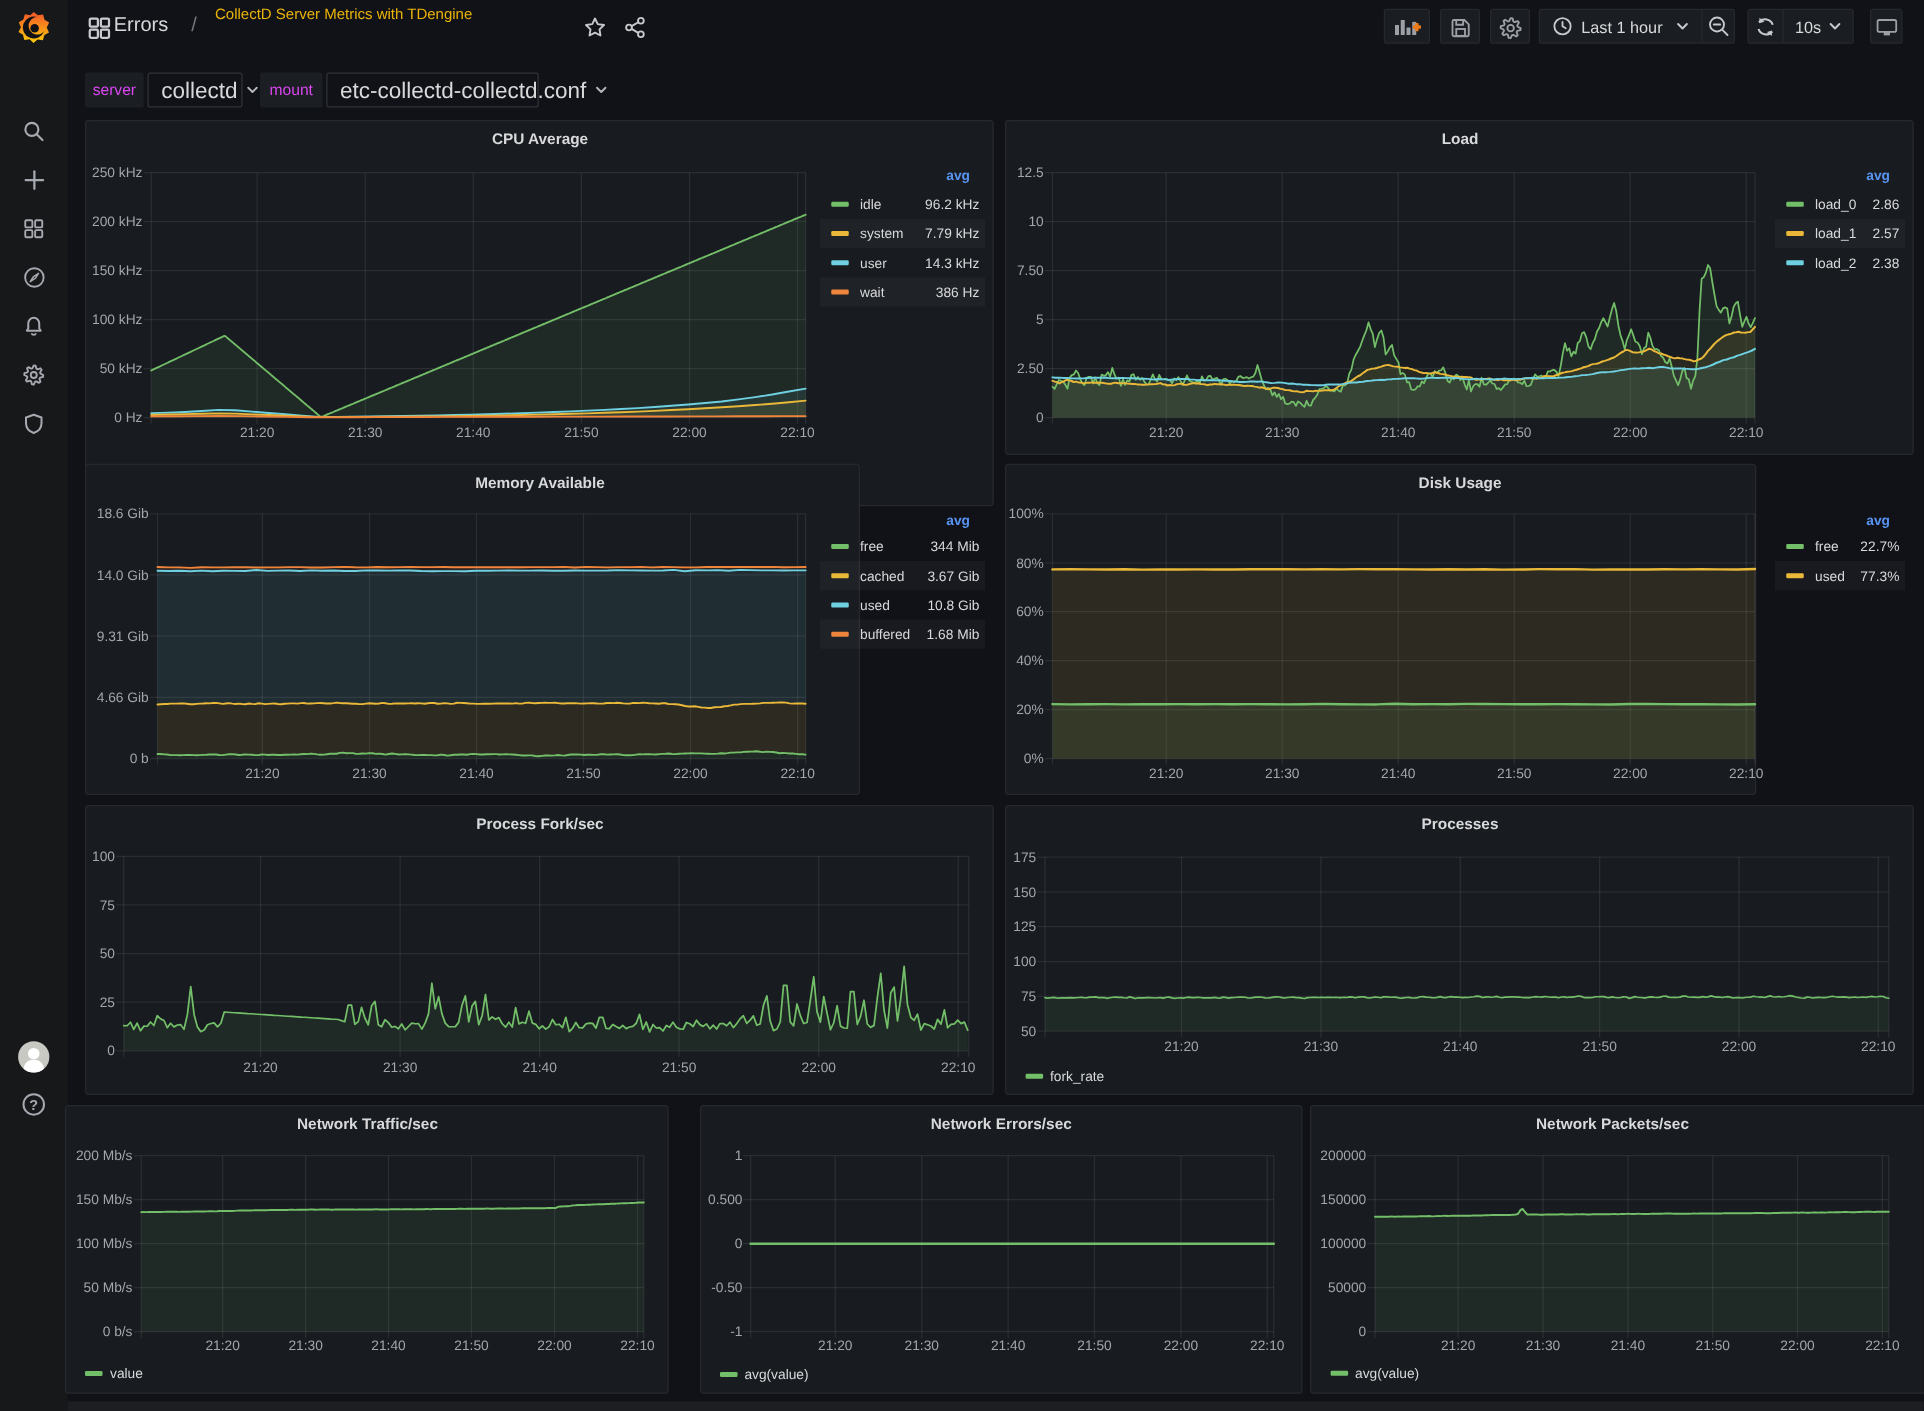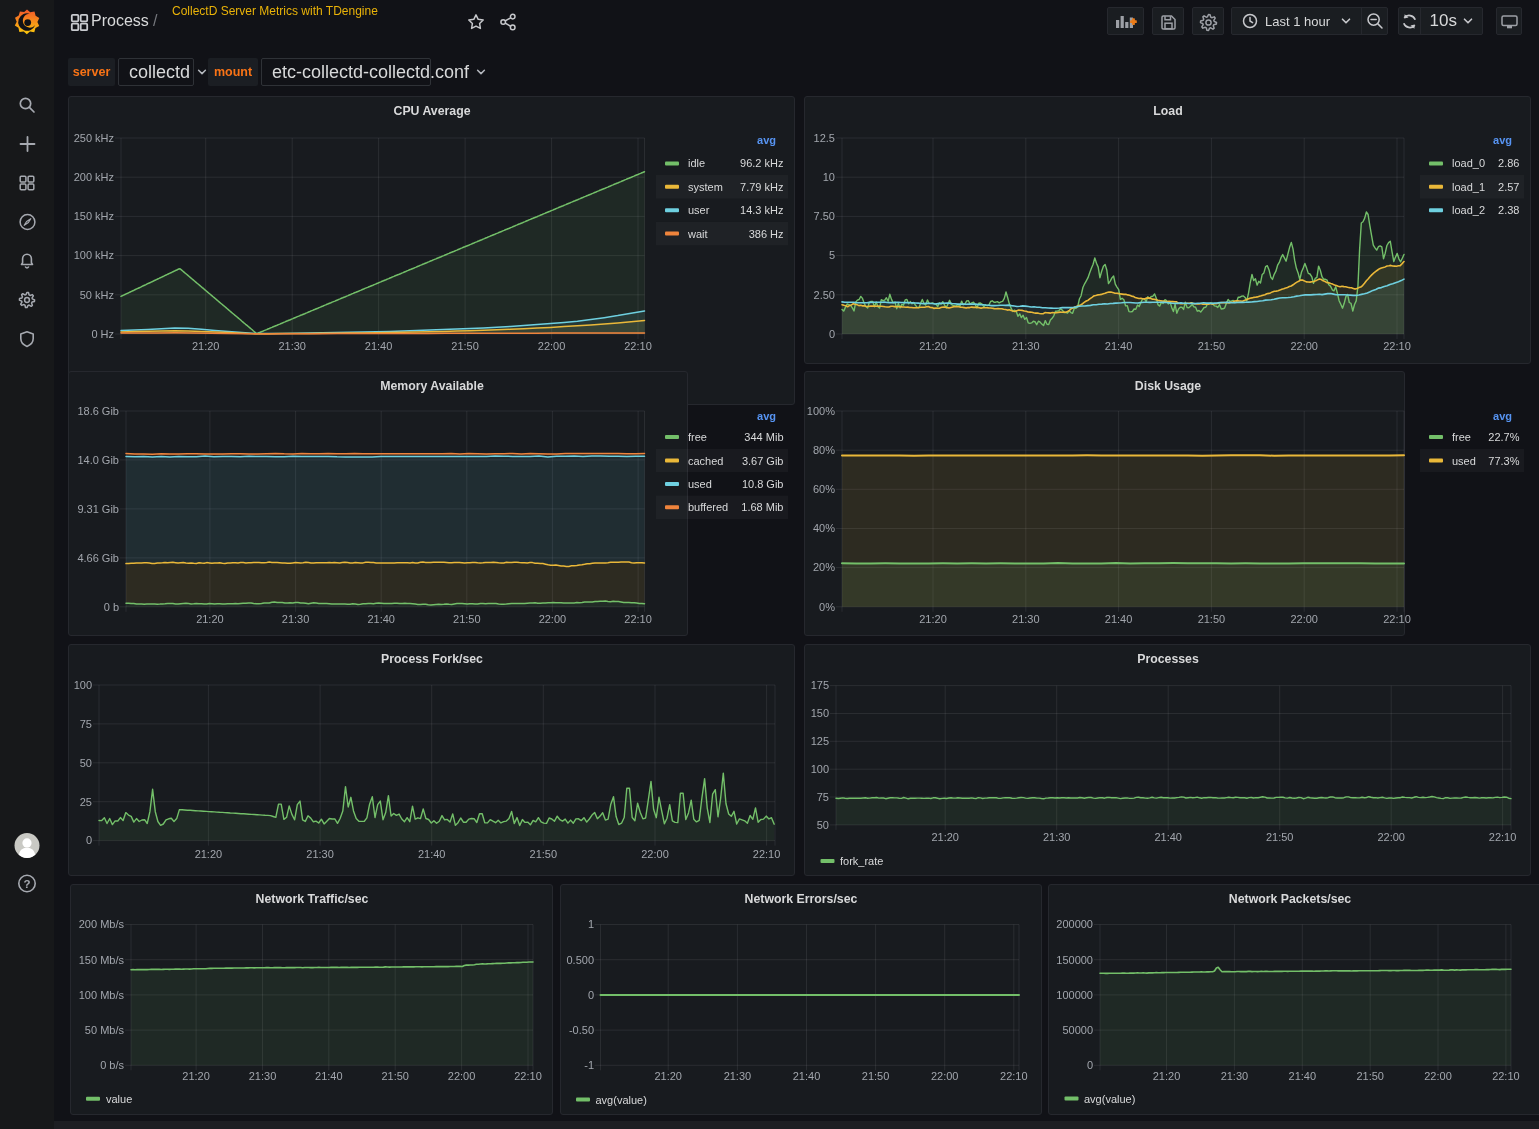--- a/index.html
+++ b/index.html
@@ -1,19 +1,19 @@
 <!DOCTYPE html>
 <html><head><meta charset="utf-8"><style>
 * { margin:0; padding:0; box-sizing:border-box; }
 body { width:1539px; height:1129px; background:#111217; font-family:"Liberation Sans",sans-serif; overflow:hidden; position:relative; }
 .sidebar { position:absolute; left:0; top:0; width:54px; height:1129px; background:#17181a; }
 .panel { position:absolute; background:#181b1f; border:1px solid #26282e; border-radius:3px; }
 .panel svg { position:absolute; left:-1px; top:-1px; }
 .tbtn { position:absolute; top:7px; height:28px; background:#1a1d21; border:1px solid #26282e; border-radius:2px; }
-.vlabel { position:absolute; top:58px; height:28px; background:#1b1e23; border-radius:2px; color:#f97316; font-size:12.5px; font-weight:700; display:flex; align-items:center; justify-content:center; }
+.vlabel { position:absolute; top:58px; height:28px; background:#1b1e23; border-radius:2px; color:#d946ef; font-size:12.5px; font-weight:400; display:flex; align-items:center; justify-content:center; }
 .vval { position:absolute; top:58px; height:28px; background:#111217; border:1px solid #2f3237; border-radius:2px; color:#d8d9da; font-size:18px; display:flex; align-items:center; padding:0 10px; white-space:nowrap; }
 .bstrip { position:absolute; left:54px; top:1121px; width:1485px; height:8px; background:#1d1e22; }
 </style></head>
 <body>
 <div class="sidebar"><svg width="54" height="1129">
       <g transform="translate(27,105)">
         <circle cx="-1.5" cy="-1.5" r="5.2" fill="none" stroke="#a6a9b0" stroke-width="1.7"></circle>
         <line x1="2.4" y1="2.4" x2="7" y2="7" stroke="#a6a9b0" stroke-width="1.7" stroke-linecap="round"></line>
       </g>
       <g stroke="#a6a9b0" stroke-width="1.8" stroke-linecap="round">
@@ -63,21 +63,21 @@
 <path d="M13 4.2 A8.8 8.8 0 1 0 21.8 13.4 A7.0 7.0 0 1 1 13 4.2 Z" fill="#111217" transform="rotate(18 13 13)"></path>
 <circle cx="13.7" cy="13.6" r="3.4" fill="#111217"></circle>
 <path d="M13.6 9.2 A4.6 4.6 0 1 0 18.2 14.2 A3.4 3.4 0 1 1 13.6 9.2 Z" fill="#111217" opacity="0"></path>
 </svg>
 <svg width="20" height="20" style="position:absolute;left:69px;top:12px">
     <rect x="2.8" y="2.8" width="6.5" height="6.5" rx="1" fill="none" stroke="#c9cbd0" stroke-width="1.8"></rect>
     <rect x="2.8" y="11.7" width="6.5" height="6.5" rx="1" fill="none" stroke="#c9cbd0" stroke-width="1.8"></rect>
     <rect x="11.7" y="2.8" width="6.5" height="6.5" rx="1" fill="none" stroke="#c9cbd0" stroke-width="1.8"></rect>
     <rect x="11.7" y="11.7" width="6.5" height="6.5" rx="1" fill="none" stroke="#c9cbd0" stroke-width="1.8"></rect>
   </svg>
-<div style="position:absolute;left:91px;top:12px;font-size:16px;color:#d8d9da">Process</div>
+<div style="position:absolute;left:91px;top:12px;font-size:16px;color:#d8d9da">Errors</div>
 <div style="position:absolute;left:153px;top:12px;font-size:16px;color:#74767c">/</div>
 <div style="position:absolute;left:172px;top:4px;font-size:12px;color:#eab308">CollectD Server Metrics with TDengine</div>
 <svg width="18" height="18" style="position:absolute;left:467px;top:13px" viewBox="0 0 18 18">
     <path d="M9 1.8 L11.2 6.3 L16.2 7.0 L12.6 10.5 L13.4 15.4 L9 13.1 L4.6 15.4 L5.4 10.5 L1.8 7.0 L6.8 6.3 Z" fill="none" stroke="#c7c8cc" stroke-width="1.5" stroke-linejoin="round"></path>
   </svg>
 <svg width="18" height="18" style="position:absolute;left:499px;top:13px" viewBox="0 0 18 18">
     <g fill="none" stroke="#c7c8cc" stroke-width="1.5">
       <circle cx="13.7" cy="3.6" r="2.3"></circle>
       <circle cx="4.2" cy="9" r="2.3"></circle>
       <circle cx="13.7" cy="14.4" r="2.3"></circle>
@@ -141,21 +141,21 @@
         <svg width="17" height="17" viewBox="0 0 17 17">
           <g fill="none" stroke="#c7c8cc" stroke-width="1.7">
             <path d="M3.2 4.8 A6.4 6.4 0 0 1 14.2 6.8"></path>
             <path d="M13.8 12.2 A6.4 6.4 0 0 1 2.8 10.2"></path>
           </g>
           <path d="M3.6 1.2 L3.3 5.6 L7.5 4.4 Z" fill="#c7c8cc"></path>
           <path d="M13.4 15.8 L13.7 11.4 L9.5 12.6 Z" fill="#c7c8cc"></path>
         </svg>
       </div>
       <div style="display:flex;align-items:center;gap:6px;padding:0 9px">
-        <span style="color:#d8d9da;font-size:17px;font-weight:500">10s</span>
+        <span style="color:#d8d9da;font-size:13px;font-weight:500">10s</span>
         <svg width="10" height="8" viewBox="0 0 10 8">
           <path d="M1.5 2.2 L5 5.8 L8.5 2.2" fill="none" stroke="#c7c8cc" stroke-width="1.6" stroke-linecap="round" stroke-linejoin="round"></path>
         </svg>
       </div>
     </div>
   </div>
 <div class="tbtn" style="left:1496px;width:26px">
     <div style="margin:6px auto 0;width:17px"><svg width="17" height="16" viewBox="0 0 17 16">
         <rect x="1" y="2" width="15" height="9.5" rx="1.5" fill="none" stroke="#9da0a6" stroke-width="1.5"></rect>
         <rect x="6" y="11.5" width="5" height="2.8" fill="#9da0a6"></rect>
@@ -431,21 +431,21 @@
       <text x="364.2" y="196.5" text-anchor="middle" font-size="11" fill="#a2a6ad">21:40</text>
       <text x="475.7" y="196.5" text-anchor="middle" font-size="11" fill="#a2a6ad">21:50</text>
       <text x="587.2" y="196.5" text-anchor="middle" font-size="11" fill="#a2a6ad">22:00</text>
       <text x="698.6" y="196.5" text-anchor="middle" font-size="11" fill="#a2a6ad">22:10</text>
       <path d="M32.0 154.2 L34.3 154.5 L36.5 154.2 L38.8 153.9 L41.0 154.3 L43.3 154.5 L45.5 154.2 L47.8 154.2 L50.1 154.3 L52.3 154.1 L54.6 154.3 L56.8 154.2 L59.1 154.0 L61.3 153.8 L63.6 154.2 L65.9 154.1 L68.1 153.7 L70.4 153.7 L72.6 153.5 L74.9 154.1 L77.2 154.0 L79.4 154.0 L81.7 154.7 L83.9 154.2 L86.2 153.8 L88.4 153.7 L90.7 153.9 L93.0 153.9 L95.2 154.2 L97.5 154.4 L99.7 153.5 L102.0 154.1 L104.2 154.8 L106.5 154.2 L108.8 154.3 L111.0 154.3 L113.3 154.1 L115.5 154.1 L117.8 154.2 L120.0 154.4 L122.3 154.2 L124.6 154.1 L126.8 154.5 L129.1 153.8 L131.3 153.7 L133.6 154.3 L135.8 154.7 L138.1 154.4 L140.4 154.2 L142.6 154.5 L144.9 154.0 L147.1 153.7 L149.4 154.1 L151.6 154.1 L153.9 153.8 L156.2 154.0 L158.4 154.3 L160.7 154.2 L162.9 154.3 L165.2 154.3 L167.5 153.9 L169.7 154.3 L172.0 154.6 L174.2 153.7 L176.5 153.9 L178.7 154.5 L181.0 154.1 L183.3 154.0 L185.5 153.8 L187.8 153.7 L190.0 153.6 L192.3 153.8 L194.5 154.4 L196.8 154.4 L199.1 153.9 L201.3 153.7 L203.6 153.6 L205.8 153.8 L208.1 154.3 L210.3 154.4 L212.6 154.1 L214.9 153.7 L217.1 153.5 L219.4 153.6 L221.6 154.1 L223.9 154.4 L226.1 154.0 L228.4 153.8 L230.7 153.7 L232.9 154.1 L235.2 154.1 L237.4 154.5 L239.7 154.8 L241.9 154.1 L244.2 154.0 L246.5 153.8 L248.7 153.8 L251.0 154.0 L253.2 153.8 L255.5 154.0 L257.8 153.8 L260.0 153.8 L262.3 154.0 L264.5 153.8 L266.8 154.0 L269.0 154.0 L271.3 153.9 L273.6 154.0 L275.8 153.5 L278.1 153.7 L280.3 154.2 L282.6 153.7 L284.8 153.5 L287.1 153.5 L289.4 154.1 L291.6 154.4 L293.9 154.0 L296.1 153.6 L298.4 153.8 L300.6 154.2 L302.9 153.5 L305.2 153.4 L307.4 153.7 L309.7 153.8 L311.9 153.6 L314.2 154.1 L316.4 154.6 L318.7 154.3 L321.0 154.0 L323.2 153.9 L325.5 154.4 L327.7 154.4 L330.0 154.1 L332.3 153.4 L334.5 153.3 L336.8 153.7 L339.0 153.8 L341.3 154.1 L343.5 154.2 L345.8 153.9 L348.1 153.3 L350.3 153.9 L352.6 154.1 L354.8 153.6 L357.1 153.3 L359.3 153.7 L361.6 153.6 L363.9 153.8 L366.1 154.1 L368.4 153.9 L370.6 154.0 L372.9 153.6 L375.1 153.4 L377.4 152.9 L379.7 153.1 L381.9 154.0 L384.2 153.7 L386.4 153.4 L388.7 153.8 L390.9 153.6 L393.2 153.1 L395.5 153.8 L397.7 154.2 L400.0 153.6 L402.2 153.7 L404.5 153.5 L406.7 153.4 L409.0 153.7 L411.3 153.6 L413.5 154.0 L415.8 154.1 L418.0 154.0 L420.3 154.0 L422.6 153.6 L424.8 153.3 L427.1 153.6 L429.3 153.7 L431.6 153.3 L433.8 153.4 L436.1 153.8 L438.4 153.7 L440.6 153.7 L442.9 154.2 L445.1 153.6 L447.4 153.5 L449.6 154.0 L451.9 153.6 L454.2 153.7 L456.4 153.3 L458.7 152.8 L460.9 153.1 L463.2 154.0 L465.4 154.0 L467.7 154.1 L470.0 154.0 L472.2 153.4 L474.5 153.4 L476.7 153.3 L479.0 153.3 L481.2 153.9 L483.5 154.1 L485.8 153.5 L488.0 154.0 L490.3 154.2 L492.5 154.0 L494.8 153.5 L497.1 153.6 L499.3 154.7 L501.6 154.1 L503.8 153.3 L506.1 153.8 L508.3 154.0 L510.6 154.2 L512.9 154.2 L515.1 153.7 L517.4 153.5 L519.6 153.8 L521.9 154.0 L524.1 153.7 L526.4 153.0 L528.7 152.9 L530.9 153.7 L533.2 154.0 L535.4 153.9 L537.7 154.0 L539.9 153.7 L542.2 152.9 L544.5 152.9 L546.7 153.6 L549.0 153.8 L551.2 153.7 L553.5 153.9 L555.7 153.9 L558.0 153.3 L560.3 153.7 L562.5 153.5 L564.8 152.7 L567.0 153.3 L569.3 153.7 L571.5 153.6 L573.8 154.0 L576.1 153.6 L578.3 153.3 L580.6 153.9 L582.8 154.4 L585.1 154.0 L587.4 154.0 L589.6 154.4 L591.9 154.0 L594.1 153.8 L596.4 153.7 L598.6 153.0 L600.9 153.4 L603.2 153.6 L605.4 153.6 L607.7 154.0 L609.9 153.3 L612.2 152.7 L614.4 153.4 L616.7 153.6 L619.0 153.2 L621.2 153.6 L623.5 153.4 L625.7 153.0 L628.0 152.5 L630.2 152.9 L632.5 153.6 L634.8 154.0 L637.0 154.4 L639.3 154.6 L641.5 153.7 L643.8 153.8 L646.0 154.4 L648.3 154.1 L650.6 153.9 L652.8 154.0 L655.1 154.1 L657.3 154.0 L659.6 153.4 L661.8 153.0 L664.1 153.4 L666.4 153.7 L668.6 153.7 L670.9 153.5 L673.1 153.7 L675.4 154.1 L677.7 153.8 L679.9 153.7 L682.2 154.0 L684.4 153.8 L686.7 153.6 L688.9 153.9 L691.2 153.4 L693.5 153.1 L695.7 153.6 L698.0 153.4 L700.2 153.0 L702.5 153.2 L704.7 154.2 L707.0 154.6 L707.0 180.9 L32.0 180.9 Z" fill="#73bf69" fill-opacity="0.09" stroke="none"></path>
       <path d="M32.0 154.2 L34.3 154.5 L36.5 154.2 L38.8 153.9 L41.0 154.3 L43.3 154.5 L45.5 154.2 L47.8 154.2 L50.1 154.3 L52.3 154.1 L54.6 154.3 L56.8 154.2 L59.1 154.0 L61.3 153.8 L63.6 154.2 L65.9 154.1 L68.1 153.7 L70.4 153.7 L72.6 153.5 L74.9 154.1 L77.2 154.0 L79.4 154.0 L81.7 154.7 L83.9 154.2 L86.2 153.8 L88.4 153.7 L90.7 153.9 L93.0 153.9 L95.2 154.2 L97.5 154.4 L99.7 153.5 L102.0 154.1 L104.2 154.8 L106.5 154.2 L108.8 154.3 L111.0 154.3 L113.3 154.1 L115.5 154.1 L117.8 154.2 L120.0 154.4 L122.3 154.2 L124.6 154.1 L126.8 154.5 L129.1 153.8 L131.3 153.7 L133.6 154.3 L135.8 154.7 L138.1 154.4 L140.4 154.2 L142.6 154.5 L144.9 154.0 L147.1 153.7 L149.4 154.1 L151.6 154.1 L153.9 153.8 L156.2 154.0 L158.4 154.3 L160.7 154.2 L162.9 154.3 L165.2 154.3 L167.5 153.9 L169.7 154.3 L172.0 154.6 L174.2 153.7 L176.5 153.9 L178.7 154.5 L181.0 154.1 L183.3 154.0 L185.5 153.8 L187.8 153.7 L190.0 153.6 L192.3 153.8 L194.5 154.4 L196.8 154.4 L199.1 153.9 L201.3 153.7 L203.6 153.6 L205.8 153.8 L208.1 154.3 L210.3 154.4 L212.6 154.1 L214.9 153.7 L217.1 153.5 L219.4 153.6 L221.6 154.1 L223.9 154.4 L226.1 154.0 L228.4 153.8 L230.7 153.7 L232.9 154.1 L235.2 154.1 L237.4 154.5 L239.7 154.8 L241.9 154.1 L244.2 154.0 L246.5 153.8 L248.7 153.8 L251.0 154.0 L253.2 153.8 L255.5 154.0 L257.8 153.8 L260.0 153.8 L262.3 154.0 L264.5 153.8 L266.8 154.0 L269.0 154.0 L271.3 153.9 L273.6 154.0 L275.8 153.5 L278.1 153.7 L280.3 154.2 L282.6 153.7 L284.8 153.5 L287.1 153.5 L289.4 154.1 L291.6 154.4 L293.9 154.0 L296.1 153.6 L298.4 153.8 L300.6 154.2 L302.9 153.5 L305.2 153.4 L307.4 153.7 L309.7 153.8 L311.9 153.6 L314.2 154.1 L316.4 154.6 L318.7 154.3 L321.0 154.0 L323.2 153.9 L325.5 154.4 L327.7 154.4 L330.0 154.1 L332.3 153.4 L334.5 153.3 L336.8 153.7 L339.0 153.8 L341.3 154.1 L343.5 154.2 L345.8 153.9 L348.1 153.3 L350.3 153.9 L352.6 154.1 L354.8 153.6 L357.1 153.3 L359.3 153.7 L361.6 153.6 L363.9 153.8 L366.1 154.1 L368.4 153.9 L370.6 154.0 L372.9 153.6 L375.1 153.4 L377.4 152.9 L379.7 153.1 L381.9 154.0 L384.2 153.7 L386.4 153.4 L388.7 153.8 L390.9 153.6 L393.2 153.1 L395.5 153.8 L397.7 154.2 L400.0 153.6 L402.2 153.7 L404.5 153.5 L406.7 153.4 L409.0 153.7 L411.3 153.6 L413.5 154.0 L415.8 154.1 L418.0 154.0 L420.3 154.0 L422.6 153.6 L424.8 153.3 L427.1 153.6 L429.3 153.7 L431.6 153.3 L433.8 153.4 L436.1 153.8 L438.4 153.7 L440.6 153.7 L442.9 154.2 L445.1 153.6 L447.4 153.5 L449.6 154.0 L451.9 153.6 L454.2 153.7 L456.4 153.3 L458.7 152.8 L460.9 153.1 L463.2 154.0 L465.4 154.0 L467.7 154.1 L470.0 154.0 L472.2 153.4 L474.5 153.4 L476.7 153.3 L479.0 153.3 L481.2 153.9 L483.5 154.1 L485.8 153.5 L488.0 154.0 L490.3 154.2 L492.5 154.0 L494.8 153.5 L497.1 153.6 L499.3 154.7 L501.6 154.1 L503.8 153.3 L506.1 153.8 L508.3 154.0 L510.6 154.2 L512.9 154.2 L515.1 153.7 L517.4 153.5 L519.6 153.8 L521.9 154.0 L524.1 153.7 L526.4 153.0 L528.7 152.9 L530.9 153.7 L533.2 154.0 L535.4 153.9 L537.7 154.0 L539.9 153.7 L542.2 152.9 L544.5 152.9 L546.7 153.6 L549.0 153.8 L551.2 153.7 L553.5 153.9 L555.7 153.9 L558.0 153.3 L560.3 153.7 L562.5 153.5 L564.8 152.7 L567.0 153.3 L569.3 153.7 L571.5 153.6 L573.8 154.0 L576.1 153.6 L578.3 153.3 L580.6 153.9 L582.8 154.4 L585.1 154.0 L587.4 154.0 L589.6 154.4 L591.9 154.0 L594.1 153.8 L596.4 153.7 L598.6 153.0 L600.9 153.4 L603.2 153.6 L605.4 153.6 L607.7 154.0 L609.9 153.3 L612.2 152.7 L614.4 153.4 L616.7 153.6 L619.0 153.2 L621.2 153.6 L623.5 153.4 L625.7 153.0 L628.0 152.5 L630.2 152.9 L632.5 153.6 L634.8 154.0 L637.0 154.4 L639.3 154.6 L641.5 153.7 L643.8 153.8 L646.0 154.4 L648.3 154.1 L650.6 153.9 L652.8 154.0 L655.1 154.1 L657.3 154.0 L659.6 153.4 L661.8 153.0 L664.1 153.4 L666.4 153.7 L668.6 153.7 L670.9 153.5 L673.1 153.7 L675.4 154.1 L677.7 153.8 L679.9 153.7 L682.2 154.0 L684.4 153.8 L686.7 153.6 L688.9 153.9 L691.2 153.4 L693.5 153.1 L695.7 153.6 L698.0 153.4 L700.2 153.0 L702.5 153.2 L704.7 154.2 L707.0 154.6" fill="none" stroke="#73bf69" stroke-width="1.4" stroke-linejoin="round" stroke-linecap="round"></path>
       <rect x="16.5" y="215.0" width="14" height="4" rx="1" fill="#73bf69"></rect>
       <text x="36.0" y="221.0" font-size="11" fill="#d8d9da">fork_rate</text>
     </svg>
   </div>
-<div class="panel" style="left:70px;top:884px;width:483px;height:231px">
+<div class="panel" style="left:52px;top:884px;width:483px;height:231px">
     <svg width="483" height="231">
       <text x="242" y="19" text-anchor="middle" font-size="12.3" font-weight="bold" fill="#d8d9da">Network Traffic/sec</text>
       <line x1="55.0" y1="40.5" x2="463.0" y2="40.5" stroke="rgba(204,204,220,0.10)" stroke-width="1"></line>
       <text x="54.0" y="44.3" text-anchor="end" font-size="11" fill="#a2a6ad">200 Mb/s</text>
       <line x1="55.0" y1="75.7" x2="463.0" y2="75.7" stroke="rgba(204,204,220,0.10)" stroke-width="1"></line>
       <text x="54.0" y="79.5" text-anchor="end" font-size="11" fill="#a2a6ad">150 Mb/s</text>
       <line x1="55.0" y1="110.9" x2="463.0" y2="110.9" stroke="rgba(204,204,220,0.10)" stroke-width="1"></line>
       <text x="54.0" y="114.7" text-anchor="end" font-size="11" fill="#a2a6ad">100 Mb/s</text>
       <line x1="55.0" y1="146.1" x2="463.0" y2="146.1" stroke="rgba(204,204,220,0.10)" stroke-width="1"></line>
       <text x="54.0" y="149.9" text-anchor="end" font-size="11" fill="#a2a6ad">50 Mb/s</text>

